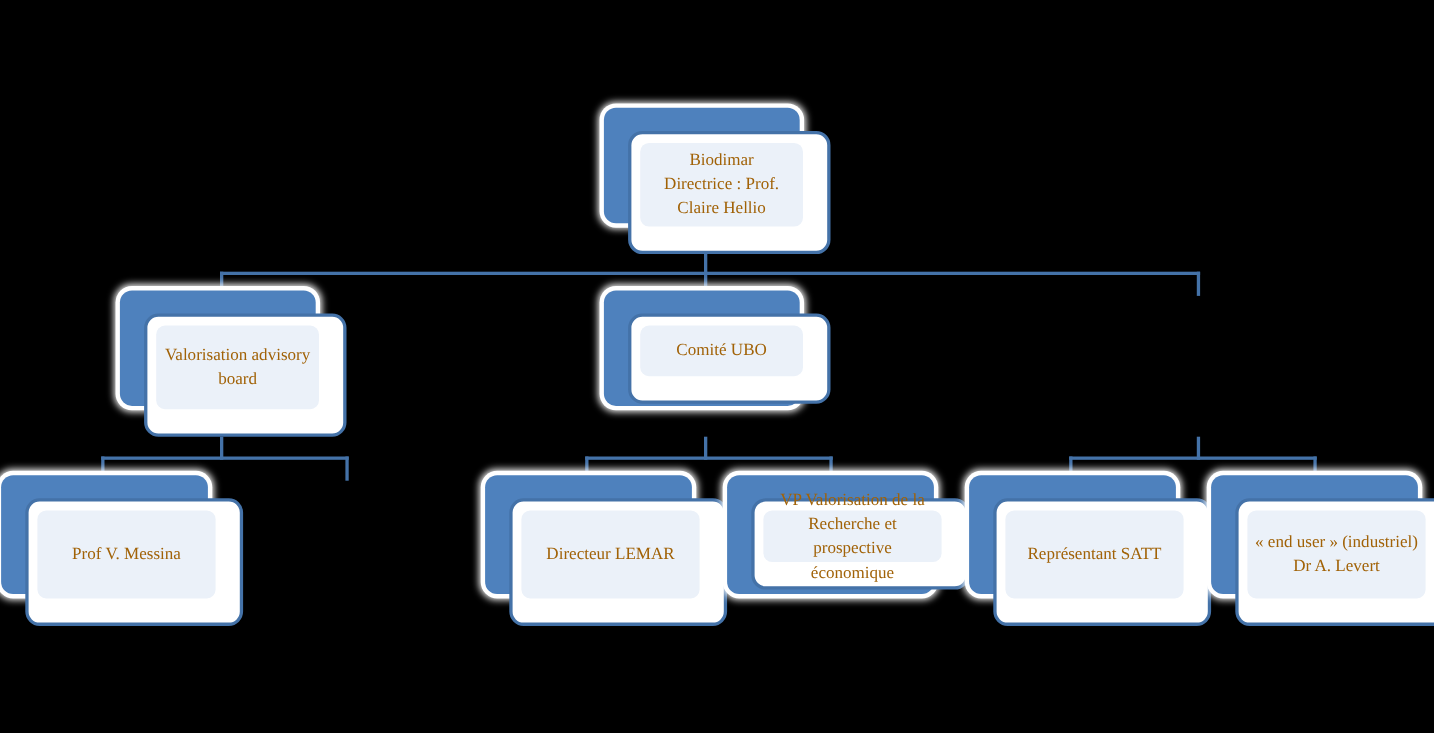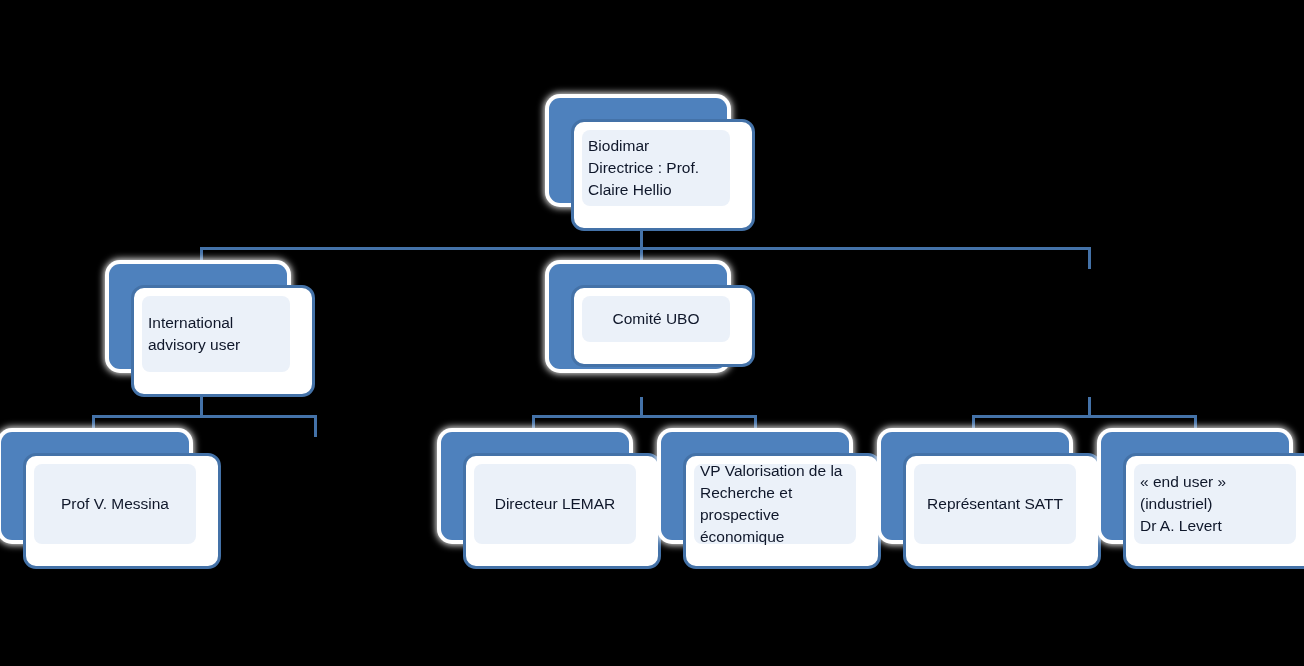--- a/index.html
+++ b/index.html
@@ -58,25 +58,26 @@
     background: #ebf1f9;
     border-radius: 8px;
     display: flex;
     align-items: center;
     justify-content: center;
     box-sizing: border-box;
     padding: 2px 6px;
   }
 
   .node .label {
-    color: #0f172a;
+    color: #a16207;
     font-size: 15.5px;
     line-height: 1.42;
+    text-align: center;
     white-space: pre-line;
-    font-family: Liberation Sans, sans-serif;
+    font-family: Liberation Serif, serif;
   }
 </style>
 </head>
 <body>
 
 <div id="canvas">
 
   <div class="conn conn-v" style="left:640px; top:229px; height:21px;"></div>
 
   <div class="conn conn-h" style="left:200px; top:247px; width:891px;"></div>
@@ -107,21 +108,21 @@
         <span class="label">Biodimar
 Directrice : Prof. Claire Hellio</span>
       </div>
     </div>
   </div>
 
   <div class="node" style="left:109px; top:264px; width:206px; height:133px;">
     <div class="plate" style="width:178px; height:105px;"></div>
     <div class="card" style="left:22px; top:21px; width:184px; height:112px;">
       <div class="panel">
-        <span class="label">International advisory user</span>
+        <span class="label">Valorisation advisory board</span>
       </div>
     </div>
   </div>
 
   <div class="node" style="left:549px; top:264px; width:206px; height:133px;">
     <div class="plate" style="width:178px; height:105px;"></div>
     <div class="card" style="left:22px; top:21px; width:184px; height:82px;">
       <div class="panel">
         <span class="label">Comité UBO</span>
       </div>
@@ -143,21 +144,21 @@
     <div class="plate" style="width:188px; height:108px;"></div>
     <div class="card" style="left:22px; top:21px; width:198px; height:116px;">
       <div class="panel">
         <span class="label">Directeur LEMAR</span>
       </div>
     </div>
   </div>
 
   <div class="node" style="left:661px; top:432px; width:220px; height:137px;">
     <div class="plate" style="width:188px; height:108px;"></div>
-    <div class="card" style="left:22px; top:21px; width:198px; height:116px;">
+    <div class="card" style="left:22px; top:21px; width:198px; height:83px;">
       <div class="panel">
         <span class="label">VP Valorisation de la Recherche et prospective économique</span>
       </div>
     </div>
   </div>
 
   <div class="node" style="left:881px; top:432px; width:220px; height:137px;">
     <div class="plate" style="width:188px; height:108px;"></div>
     <div class="card" style="left:22px; top:21px; width:198px; height:116px;">
       <div class="panel">

